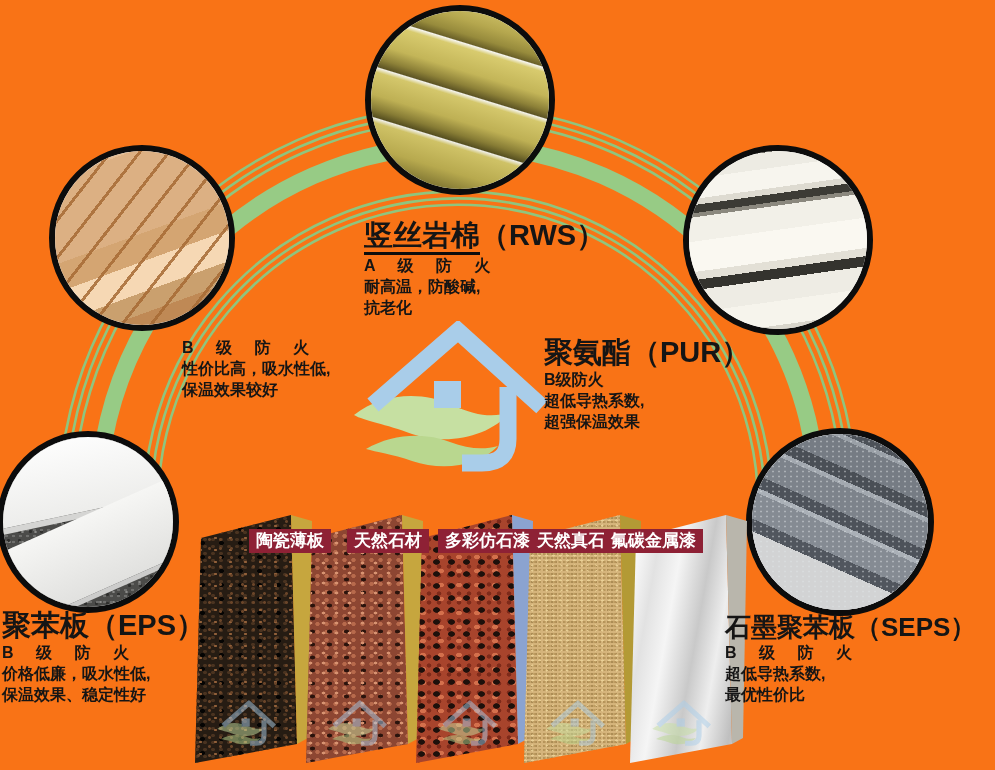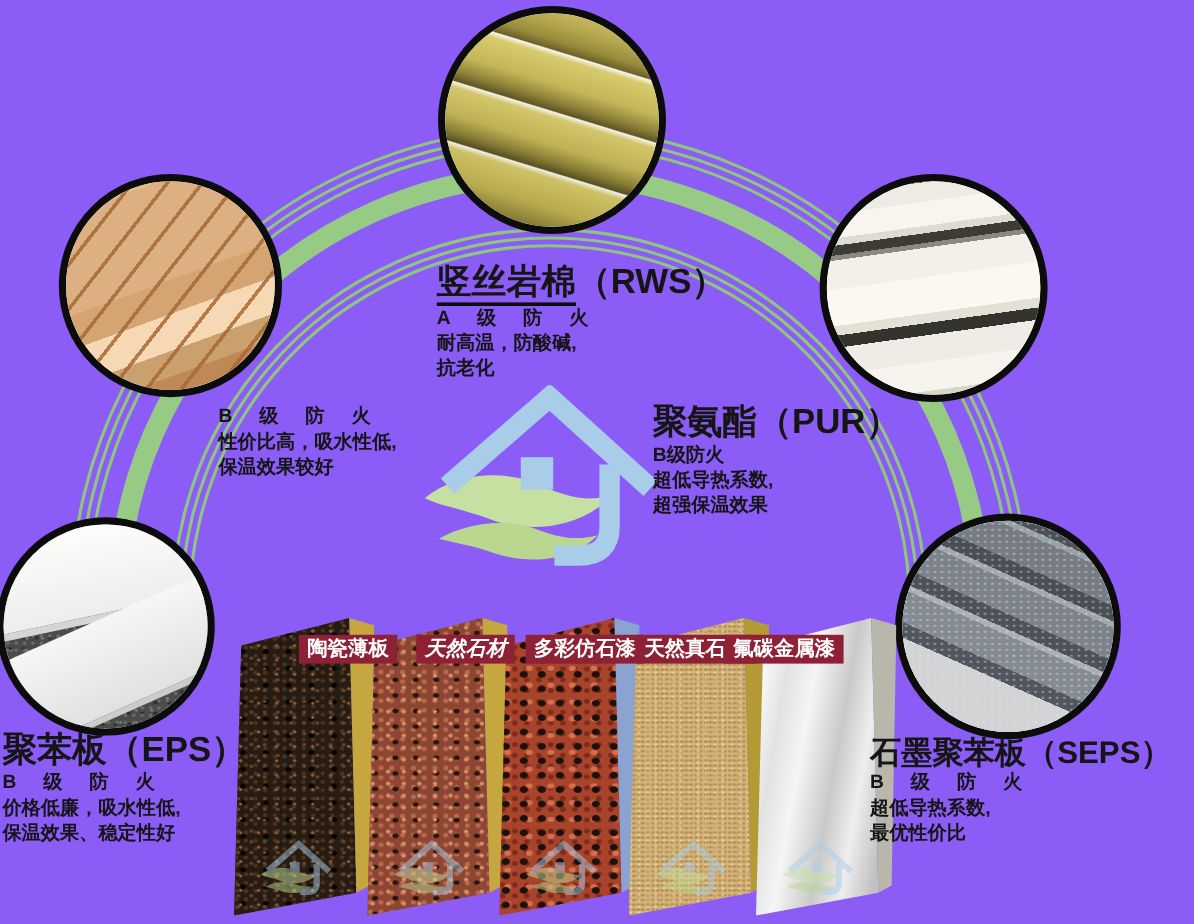--- a/index.html
+++ b/index.html
@@ -1,17 +1,17 @@
 <!DOCTYPE html>
 <html><head>
 <meta charset="utf-8">
 <style>
   html,body{margin:0;padding:0;}
   body{font-family:"Liberation Sans","DejaVu Sans",sans-serif;}
-  #stage{position:relative;width:995px;height:770px;background:#8b5cf6;overflow:hidden;}
+  #stage{position:relative;width:995px;height:770px;background:#f97316;overflow:hidden;}
 
   
   #arcs{position:absolute;left:0;top:0;width:995px;height:770px;}
 
   
   .circle{position:absolute;border-radius:50%;border:6px solid #0c0c0c;box-sizing:border-box;overflow:hidden;background:#fff;}
   .circle .fill{position:absolute;inset:0;}
 
   #circle-rws{left:365px;top:5px;width:190px;height:190px;}
   #circle-rws .fill{background:linear-gradient(197deg,
@@ -110,21 +110,21 @@
 
   .side-gold{background:linear-gradient(to right,#bdb8ab 0 3px,#d9b94e 3px,#ae8d2d 8px,#d3b348 12px,#9a7d28 17px,#c6a63e 20px);}
   .side-blue{background:linear-gradient(to right,#b9b4a8 0 3px,#a6bce4 3px 18px,#8ba3d0 18px 21px);}
   .side-yellow{background:linear-gradient(to right,#bdb8ab 0 3px,#d9c156 3px 18px,#b39a35 18px 21px);}
   .side-grey{background:linear-gradient(to right,#cac7bd 0 3px,#dfddd6 3px 18px,#b9b6ac 18px 21px);}
 
   .watermark{position:absolute;left:22px;top:192px;width:62px;height:49px;opacity:.5;}
 
   .panel-label{position:absolute;top:529px;height:20px;padding:2px 7px;background:#8e2135;color:#ffffff;
     font-size:17px;font-weight:bold;line-height:20px;white-space:nowrap;z-index:7;}
-  #label-1{left:249px;} #label-2{left:347px;font-style:italic;} #label-3{left:438px;} #label-4{left:530px;text-align:center;} #label-5{left:604px;text-align:right;}
+  #label-1{left:249px;} #label-2{left:347px;} #label-3{left:438px;} #label-4{left:530px;text-align:center;} #label-5{left:604px;text-align:right;}
 </style>
 </head>
 <body>
 
 <div id="stage">
 
   <svg id="arcs" viewBox="0 0 995 770" aria-hidden="true">
     <g fill="none" stroke="#8fc57e" stroke-width="2.6">
       <path d="M 162.6 557.1 A 300 300 0 1 1 753.4 557.1"></path>
       <path d="M 155.6 558.3 A 307 307 0 1 1 760.4 558.3"></path>

